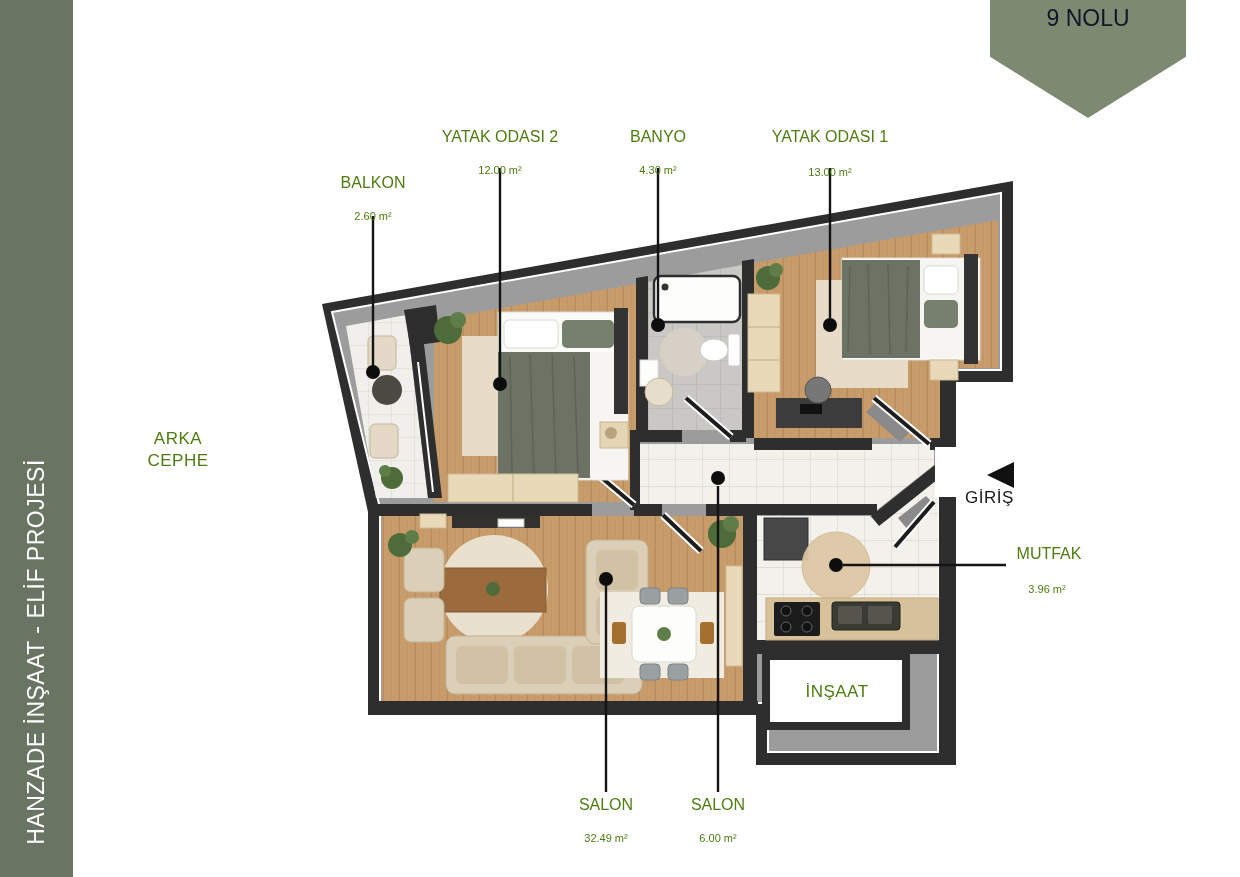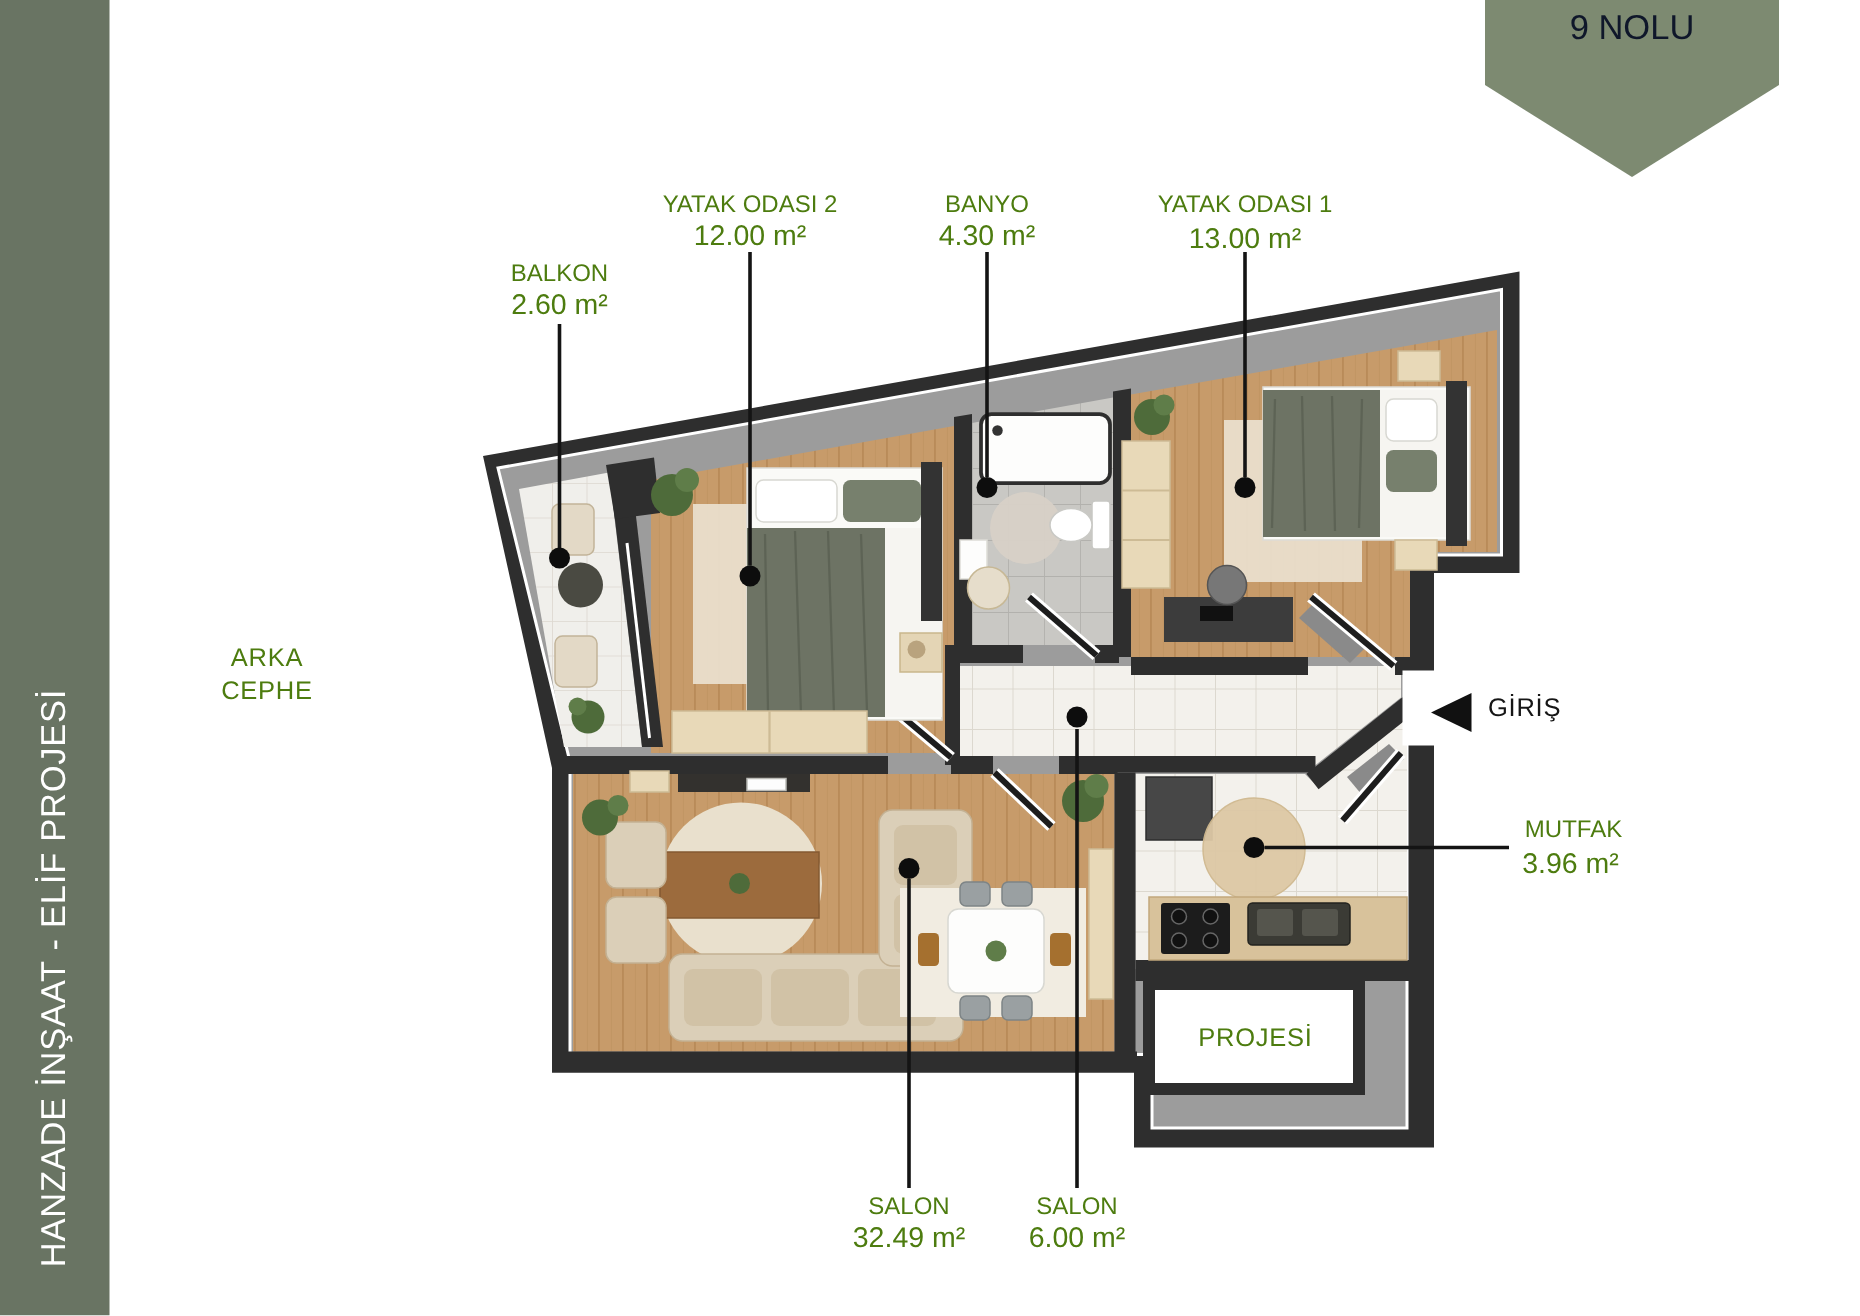--- a/index.html
+++ b/index.html
@@ -27,24 +27,24 @@
   }
   .badge div{font-size:23px;line-height:26px;}
   
   .plan-svg{position:absolute;left:0;top:0;}
   
   .lbl{
     position:absolute;transform:translate(-50%,-50%);
     color:#4d7c0f;white-space:nowrap;text-align:center;
   }
   .lbl-name{font-size:16px;}
-  .lbl-area{font-size:19px;}
+  .lbl-area{font-size:11px;margin-top:12px;}
   .lbl-big{font-size:17px;letter-spacing:.5px;}
   .entrance{
-    position:absolute;left:954px;top:462px;display:flex;align-items:flex-start;
+    position:absolute;left:954px;top:462px;display:flex;align-items:flex-end;flex-direction:column;
   }
   .entrance .tri{
     width:0;height:0;border-top:13px solid transparent;border-bottom:13px solid transparent;
     border-right:27px solid #111;display:inline-block;
   }
   .entrance .txt{margin-left:11px;font-size:17px;color:#161616;letter-spacing:.5px;}
 </style>
 </head>
 <body>
 
@@ -274,21 +274,21 @@
 
 <div class="lbl lbl-name" style="left:606px;top:805px">SALON</div>
 <div class="lbl lbl-area" style="left:606px;top:826px">32.49 m²</div>
 
 <div class="lbl lbl-name" style="left:718px;top:805px">SALON</div>
 <div class="lbl lbl-area" style="left:718px;top:826px">6.00 m²</div>
 
 <div class="lbl lbl-name" style="left:1049px;top:554px">MUTFAK</div>
 <div class="lbl lbl-area" style="left:1047px;top:577px">3.96 m²</div>
 
-<div class="lbl lbl-big" style="left:837px;top:692px">PROJESİ</div>
+<div class="lbl lbl-big" style="left:837px;top:692px">İNŞAAT</div>
 
 <div class="lbl lbl-big" style="left:178px;top:439px">ARKA</div>
 <div class="lbl lbl-big" style="left:178px;top:461px">CEPHE</div>
 
 <div class="entrance">
   <span class="tri"></span>
   <span class="txt">GİRİŞ</span>
 </div>
 
 </body></html>

